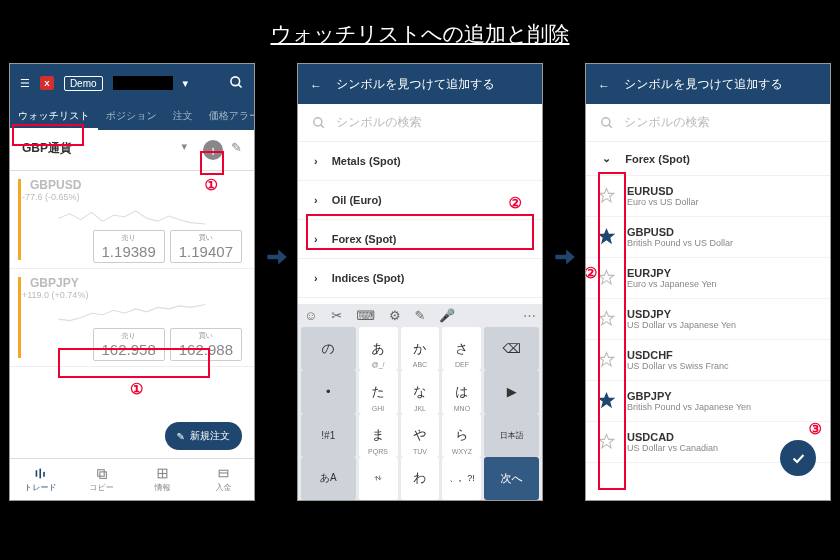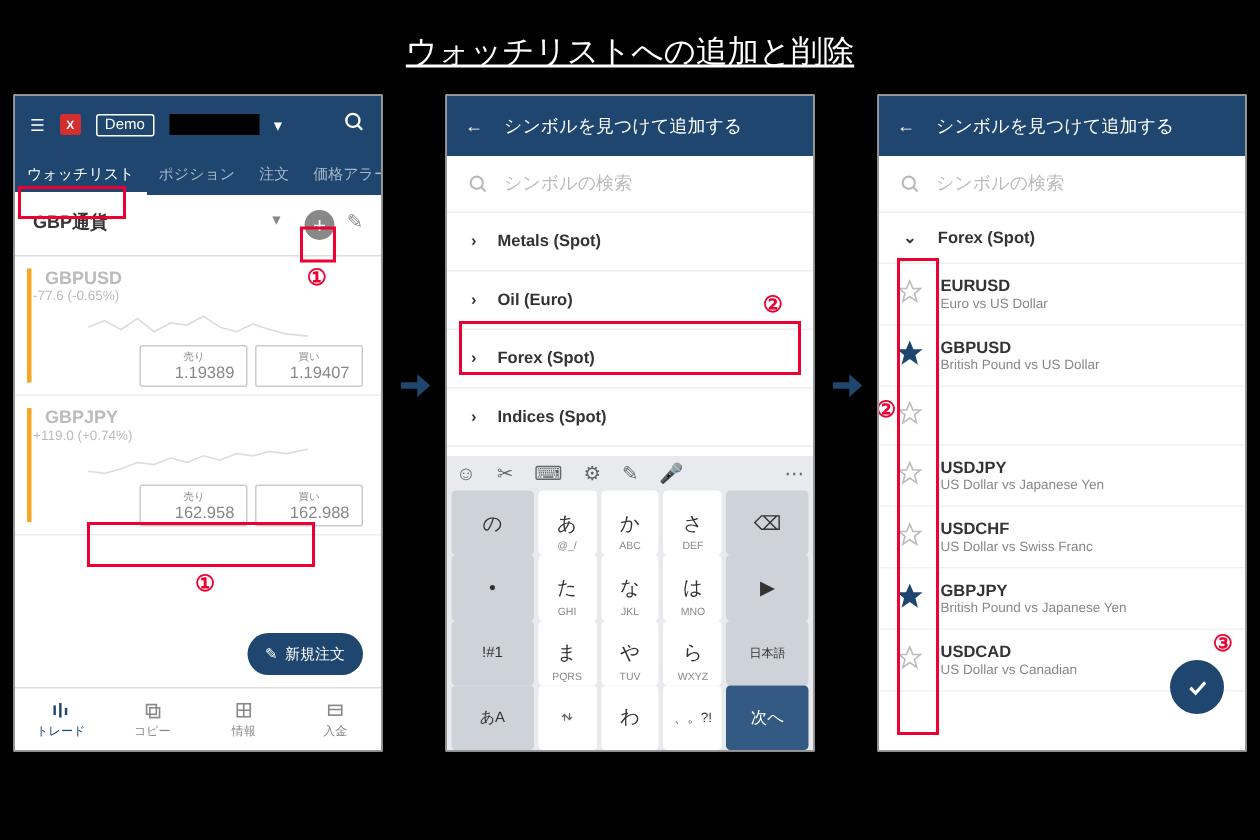--- a/index.html
+++ b/index.html
@@ -27,21 +27,21 @@
 
   .pair { padding: 7px 12px 5px; border-bottom: 1px solid #eee; position: relative; }
   .pair .bar { position: absolute; left: 8px; top: 8px; bottom: 8px; width: 3px; background: #f5a623; }
   .pair .sym { font-weight: bold; font-size: 12px; color: #bbb; margin-left: 8px; }
   .pair .chg { font-size: 9px; color: #bbb; margin-left: 0; }
   .chart { height: 22px; margin: 3px 0; }
   .chart svg { width: 100%; height: 100%; }
   .btns { display: flex; gap: 5px; justify-content: flex-end; }
   .pbtn { border: 1px solid #ccc; padding: 2px 8px; border-radius: 2px; font-size: 9px; color: #888; min-width: 56px; text-align: center; }
   .pbtn .lbl { font-size: 7px; }
-  .pbtn .big { font-size: 11px; margin-left: 14px; }
+  .pbtn .big { font-size: 15px; }
 
   .addbtn { margin: 14px auto; width: 140px; background: #1e466e; color: #fff; padding: 8px; text-align: center; font-size: 11px; }
   .fab-order { position: absolute; bottom: 50px; right: 12px; background: #1e466e; color: #fff; padding: 7px 12px; border-radius: 16px; font-size: 10px; display: flex; gap: 5px; align-items: center; }
 
   .bnav { position: absolute; bottom: 0; left: 0; right: 0; height: 42px; background: #fff; border-top: 1px solid #ddd; display: flex; }
   .bnav > div { flex: 1; display: flex; flex-direction: column; align-items: center; justify-content: center; gap: 2px; font-size: 8px; color: #888; }
   .bnav > div.active { color: #1e466e; }
 
   .hdr2 { background: #1e466e; color: #fff; height: 40px; display: flex; align-items: center; padding: 0 12px; gap: 14px; font-size: 12px; }
   .search { display: flex; align-items: center; padding: 10px 14px; border-bottom: 1px solid #eee; gap: 10px; color: #bbb; font-size: 12px; }
@@ -340,20 +340,24 @@
             </svg></span>
           <div>
             <div class="t">GBPUSD</div>
             <div class="d">British Pound vs US Dollar</div>
           </div>
         </div>
         <div class="srow">
           <span><svg class="star" viewBox="0 0 24 24" fill="none" stroke="#bbb" stroke-width="1.5">
               <polygon points="12,2 15,9 22,9 16.5,13.5 18.5,21 12,16.5 5.5,21 7.5,13.5 2,9 9,9"></polygon>
             </svg></span>
+          <div>
+            <div class="t">EURJPY</div>
+            <div class="d">Euro vs Japanese Yen</div>
+          </div>
         </div>
         <div class="srow">
           <span><svg class="star" viewBox="0 0 24 24" fill="none" stroke="#bbb" stroke-width="1.5">
               <polygon points="12,2 15,9 22,9 16.5,13.5 18.5,21 12,16.5 5.5,21 7.5,13.5 2,9 9,9"></polygon>
             </svg></span>
           <div>
             <div class="t">USDJPY</div>
             <div class="d">US Dollar vs Japanese Yen</div>
           </div>
         </div>

